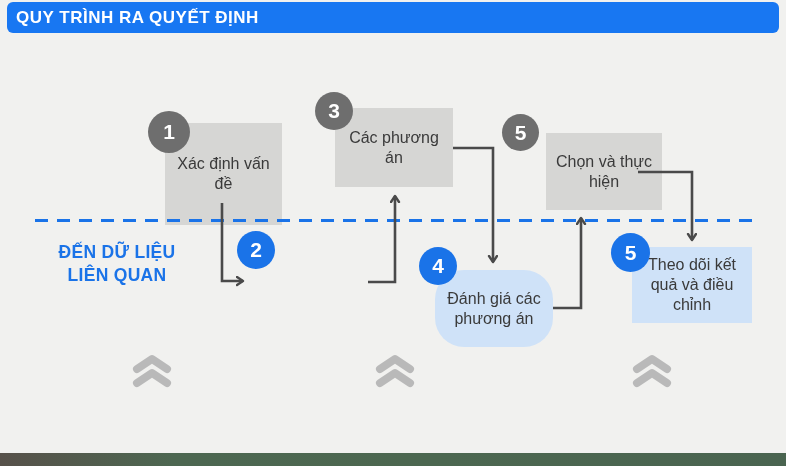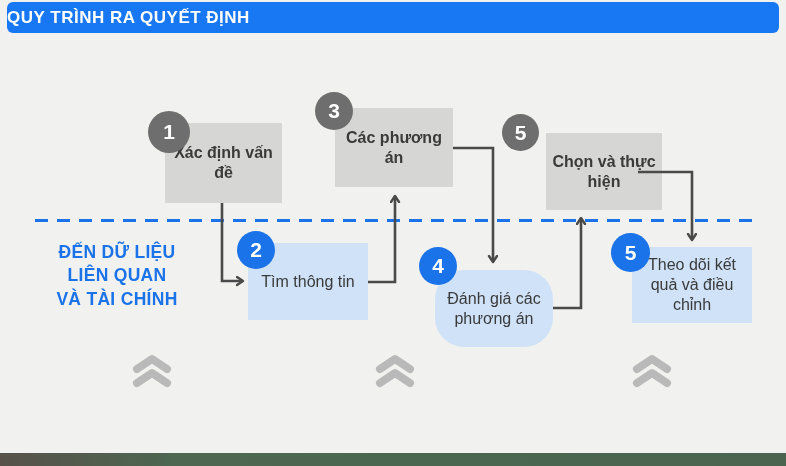--- a/index.html
+++ b/index.html
@@ -6,42 +6,42 @@
   html,body { background:#ddd; }
   .canvas {
     position:relative; width:786px; height:466px;
     background:#f1f1ef; overflow:hidden;
     font-family:"Liberation Sans","DejaVu Sans",sans-serif;
   }
   
   .title-bar {
     position:absolute; left:7px; top:2px; width:772px; height:31px;
     background:#1877f2; border-radius:6px;
-    display:flex; align-items:center; 
+    display:flex; align-items:center; padding-left:9px;
     color:#fff; font-size:17px; font-weight:bold; letter-spacing:.5px;
   }
   
   .flow-svg { position:absolute; left:0; top:0; z-index:2; pointer-events:none; }
   
   .step-box {
     position:absolute; z-index:1; display:flex; align-items:center; justify-content:center;
     text-align:center; font-size:16px; color:#3a3a3a; line-height:1.25; padding:4px 6px;
   }
-  .box-gray { background:#d6d6d4;font-weight:bold; }
+  .box-gray { background:#d6d6d4; }
   .box-blue { background:#cfe2f8; }
   .step-circle {
     position:absolute; z-index:3; border-radius:50%;
     display:flex; align-items:center; justify-content:center;
     color:#fff; font-weight:bold; font-size:21px;
   }
   .circle-gray { background:#6e6e6e; }
   .circle-blue { background:#1a73e8; }
   
   .c1 { left:148px; top:111px; width:42px; height:42px; }
-  .b1 { left:165px; top:123px; width:117px; height:80px; }
+  .b1 { left:165px; top:123px; width:117px; height:102px; }
   .c2 { left:237px; top:231px; width:38px; height:38px; }
   .b2 { left:248px; top:243px; width:120px; height:77px; }
   .c3 { left:315px; top:92px;  width:38px; height:38px; }
   .b3 { left:335px; top:108px; width:118px; height:79px; }
   .c4 { left:419px; top:247px; width:38px; height:38px; }
   .b4 { left:435px; top:270px; width:118px; height:77px;border-radius:29px; }
   .c5 { left:502px; top:114px; width:37px; height:37px; }
   .b5 { left:522px; top:133px; width:116px; height:77px;margin-left:24px; }
   .c6 { left:611px; top:233px; width:39px; height:39px; }
   .b6 { left:632px; top:247px; width:120px; height:76px; }
@@ -95,23 +95,20 @@
     <path d="M638,172 L692,172 L692,240" fill="none" stroke="#4a4a4a" stroke-width="2.6" marker-end="url(#ah)"></path>
   </svg>
 
   <div class="step-box box-gray b1">
     <span>Xác định vấn đề</span>
   </div>
   <div class="step-circle circle-gray c1">
     <span>1</span>
   </div>
 
-  <div class="step-box box-blue b2">
-    <span>Tìm thông tin</span>
-  </div>
   <div class="step-circle circle-blue c2">
     <span>2</span>
   </div>
 
   <div class="step-box box-gray b3">
     <span>Các phương án</span>
   </div>
   <div class="step-circle circle-gray c3">
     <span>3</span>
   </div>
@@ -133,21 +130,20 @@
   <div class="step-box box-blue b6">
     <span>Theo dõi kết quả và điều chỉnh</span>
   </div>
   <div class="step-circle circle-blue c6">
     <span>5</span>
   </div>
 
   <div class="side-label">
     <div>ĐẾN DỮ LIỆU</div>
     <div>LIÊN QUAN</div>
-    <div>VÀ TÀI CHÍNH</div>
   </div>
 
   <div class="chevron ch1">
     <svg width="46" height="38" viewBox="0 0 46 38">
       <polyline points="8,17 23,7 38,17" fill="none" stroke="#b9b9b9" stroke-width="8" stroke-linecap="round" stroke-linejoin="round"></polyline>
       <polyline points="8,31 23,21 38,31" fill="none" stroke="#b9b9b9" stroke-width="8" stroke-linecap="round" stroke-linejoin="round"></polyline>
     </svg>
   </div>
   <div class="chevron ch2">
     <svg width="46" height="38" viewBox="0 0 46 38">

